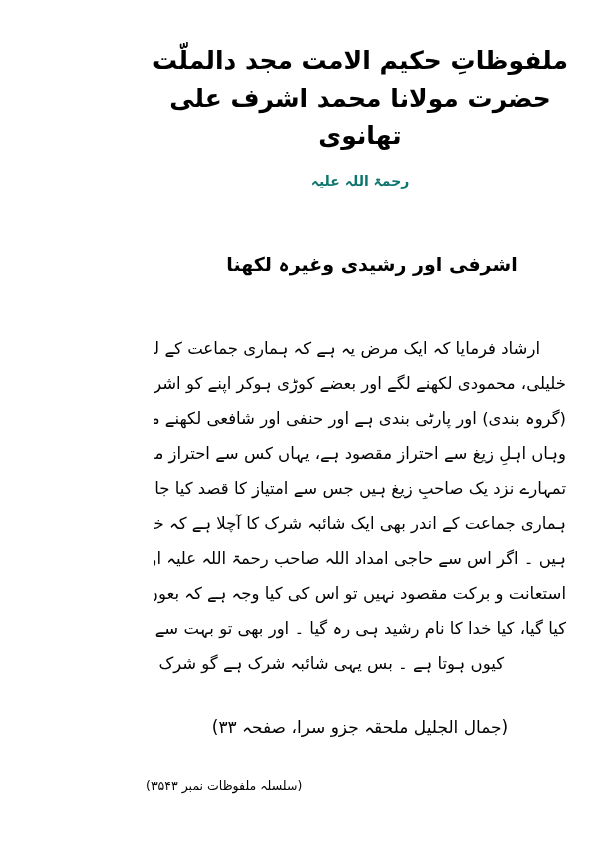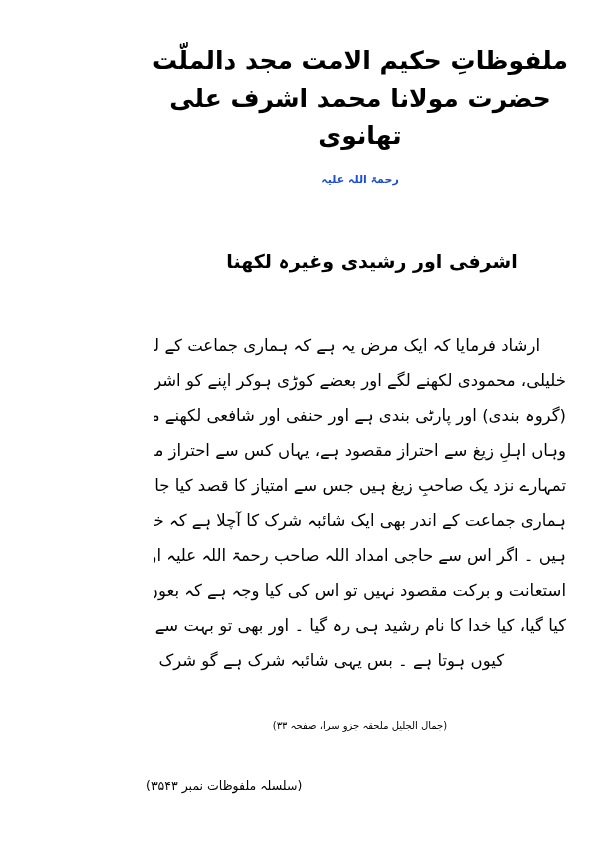--- a/index.html
+++ b/index.html
@@ -37,23 +37,23 @@
     font-weight: 700;
     letter-spacing: 0.2px;
     padding: 0 22px;
     color: #000;
     direction: rtl;
     unicode-bidi: isolate;
   }
   .doc-subtitle {
     display: block;
     margin-top: 18px;
-    font-size: 11px;
+    font-size: 14px;
     font-weight: 700;
-    color: #1d4ed8;
+    color: #0f766e;
     direction: rtl;
     unicode-bidi: isolate;
   }
 
   
   .section-heading {
     margin-top: 64px;
     text-align: center;
   }
   .section-heading .heading-text {
@@ -94,21 +94,21 @@
     padding-right: 62px;
   }
 
   
   .citation {
     margin-top: 36px;
     text-align: center;
   }
   .citation .citation-text {
     display: inline-block;
-    font-size: 10px;
+    font-size: 17px;
     color: #000;
     direction: rtl;
     unicode-bidi: isolate;
   }
 
   
   .serial-footer {
     position: absolute;
     left: 26px;
     bottom: 54px;

